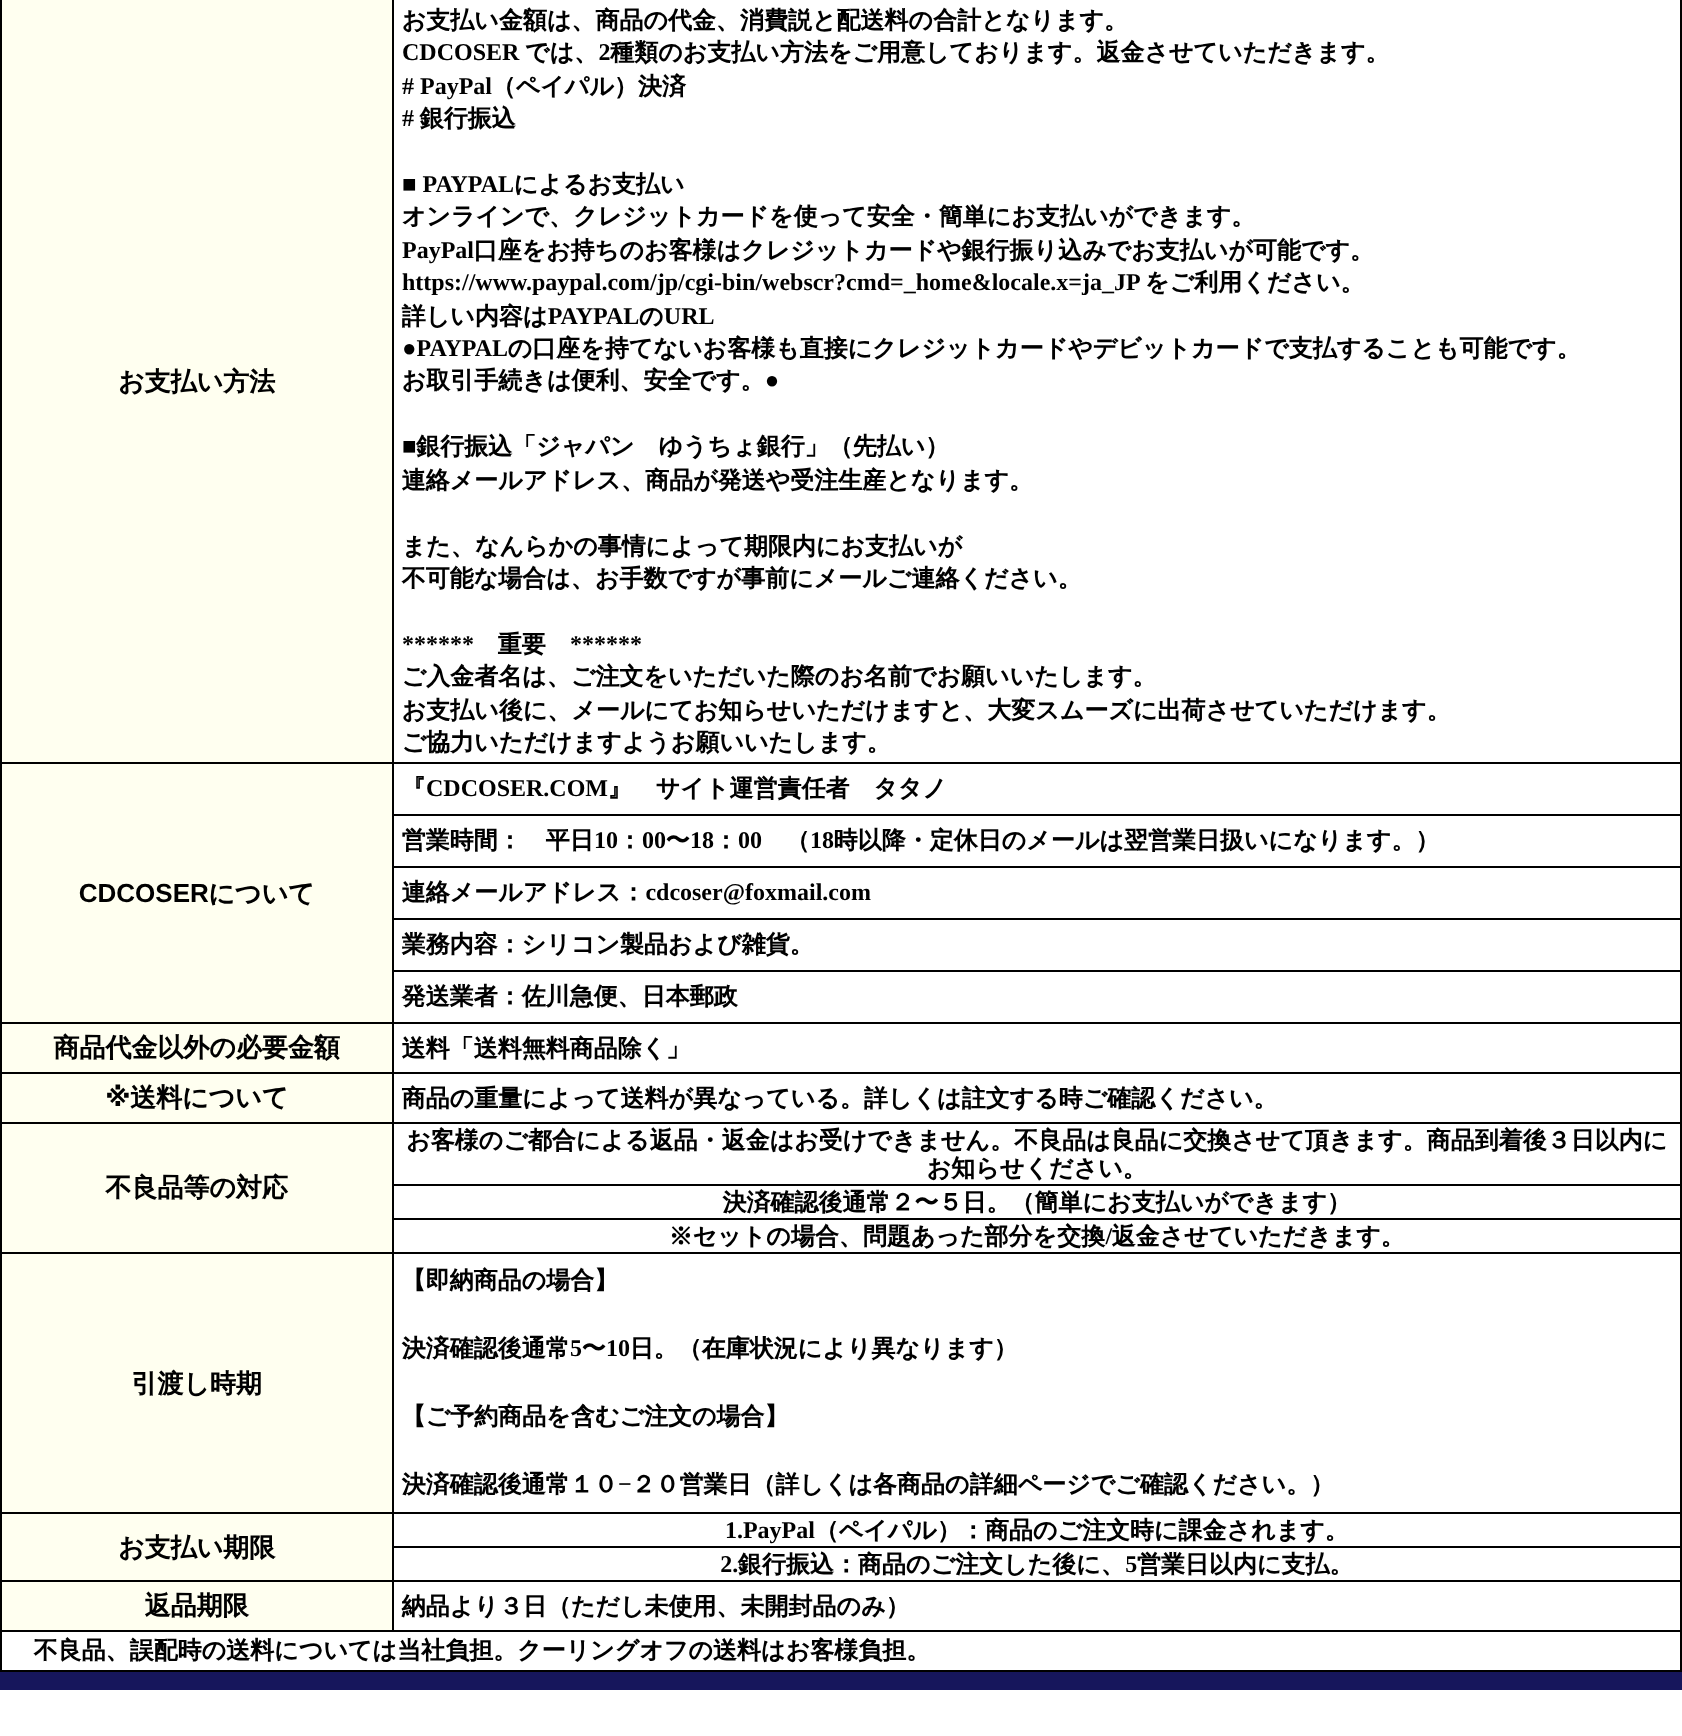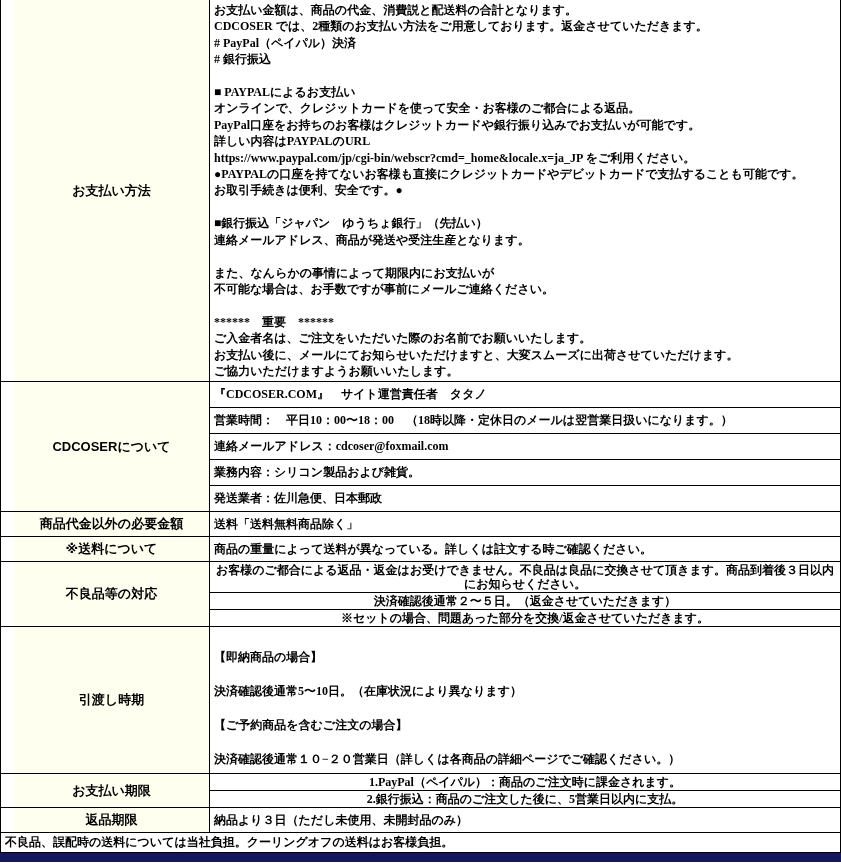--- a/index.html
+++ b/index.html
@@ -22,57 +22,56 @@
     width: 196px;
     background: var(--label-bg, #fffff0);
     border-right: 1px solid var(--border, #000);
     display: flex;
     align-items: center;
     justify-content: center;
     text-align: left;
     font-size: 13px;
     padding: 2px;
     line-height: 16px;
-    margin-left: 13px;
   }
   .content { flex: 1; min-width: 0; font-family: Liberation Serif, serif; }
   
   .content.lines { padding: 2px 4px; }
   .line { line-height: 16px; min-height: 16px; white-space: pre-wrap; overflow-wrap: anywhere; }
   .content.payment .line { line-height: 16.4px; min-height: 16.4px; }
-  .content.spaced { padding: 5px 4px; margin-top: 17px; }
+  .content.spaced { padding: 5px 4px; }
   .content.spaced .line { line-height: 17px; min-height: 17px; }
   
   .content.sub .line { border-top: 1px solid var(--border, #000); padding: 5px 4px; line-height: 15px; min-height: 25px; }
   .content.sub .line:first-child { border-top: none; }
   .content.sub-tight .line { border-top: 1px solid var(--border, #000); padding: 1px 4px; line-height: 14px; min-height: 16px; text-align: center; }
   .content.sub-tight .line:first-child { border-top: none; }
   
   .content.single { display: flex; align-items: center; padding: 4px; min-height: 24px; line-height: 15px; }
-  .content.single.short { min-height: 19px; padding: 2px 4px; }
+  .content.single.short { min-height: 19px; padding: 2px 16px; }
   .footer-bar { width: 841px; height: 9px; background: var(--footer-bar, #16165c); }
 </style>
 </head>
 <body>
 
 <div class="shop-table">
 
   <div class="row">
     <div class="label">お支払い方法</div>
     <div class="content lines payment">
         <div class="line">お支払い金額は、商品の代金、消費説と配送料の合計となります。</div>
         <div class="line">CDCOSER では、2種類のお支払い方法をご用意しております。返金させていただきます。</div>
         <div class="line"># PayPal（ペイパル）決済</div>
         <div class="line"># 銀行振込</div>
         <div class="line">&nbsp;</div>
         <div class="line">■ PAYPALによるお支払い</div>
-        <div class="line">オンラインで、クレジットカードを使って安全・お客様のご都合による返品。</div>
+        <div class="line">オンラインで、クレジットカードを使って安全・簡単にお支払いができます。</div>
         <div class="line">PayPal口座をお持ちのお客様はクレジットカードや銀行振り込みでお支払いが可能です。</div>
+        <div class="line">https://www.paypal.com/jp/cgi-bin/webscr?cmd=_home&amp;locale.x=ja_JP をご利用ください。</div>
         <div class="line">詳しい内容はPAYPALのURL</div>
-        <div class="line">https://www.paypal.com/jp/cgi-bin/webscr?cmd=_home&amp;locale.x=ja_JP をご利用ください。</div>
         <div class="line">●PAYPALの口座を持てないお客様も直接にクレジットカードやデビットカードで支払することも可能です。</div>
         <div class="line">お取引手続きは便利、安全です。●</div>
         <div class="line">&nbsp;</div>
         <div class="line">■銀行振込「ジャパン　ゆうちょ銀行」（先払い）</div>
         <div class="line">連絡メールアドレス、商品が発送や受注生産となります。</div>
         <div class="line">&nbsp;</div>
         <div class="line">また、なんらかの事情によって期限内にお支払いが</div>
         <div class="line">不可能な場合は、お手数ですが事前にメールご連絡ください。</div>
         <div class="line">&nbsp;</div>
         <div class="line">******　重要　******</div>
@@ -100,21 +99,21 @@
 
   <div class="row">
     <div class="label">※送料について</div>
     <div class="content single">商品の重量によって送料が異なっている。詳しくは註文する時ご確認ください。</div>
   </div>
 
   <div class="row">
     <div class="label">不良品等の対応</div>
     <div class="content sub-tight">
         <div class="line">お客様のご都合による返品・返金はお受けできません。不良品は良品に交換させて頂きます。商品到着後３日以内にお知らせください。</div>
-        <div class="line">決済確認後通常２〜５日。（返金させていただきます）</div>
+        <div class="line">決済確認後通常２〜５日。（簡単にお支払いができます）</div>
         <div class="line">※セットの場合、問題あった部分を交換/返金させていただきます。</div>
       </div>
   </div>
 
   <div class="row">
     <div class="label">引渡し時期</div>
     <div class="content lines spaced">
         <div class="line">【即納商品の場合】</div>
         <div class="line">&nbsp;</div>
         <div class="line">決済確認後通常5〜10日。（在庫状況により異なります）</div>

